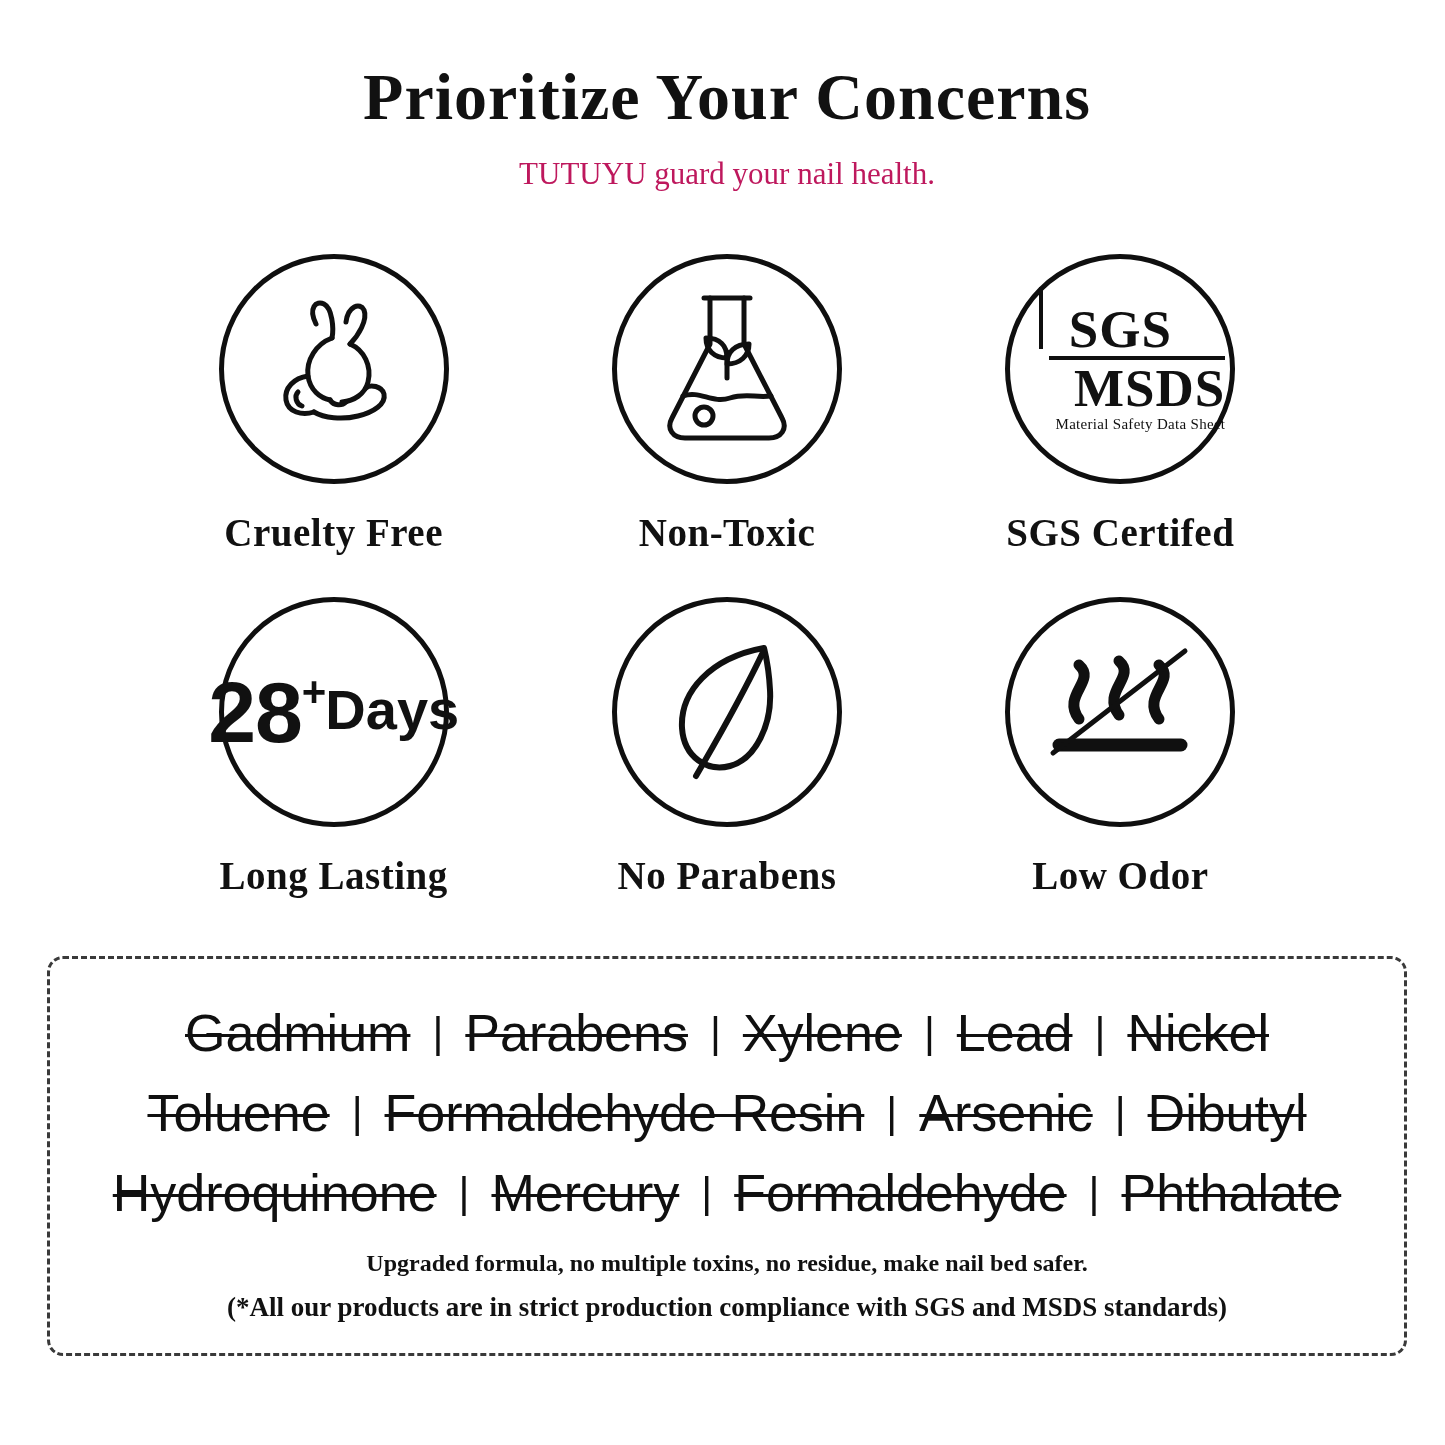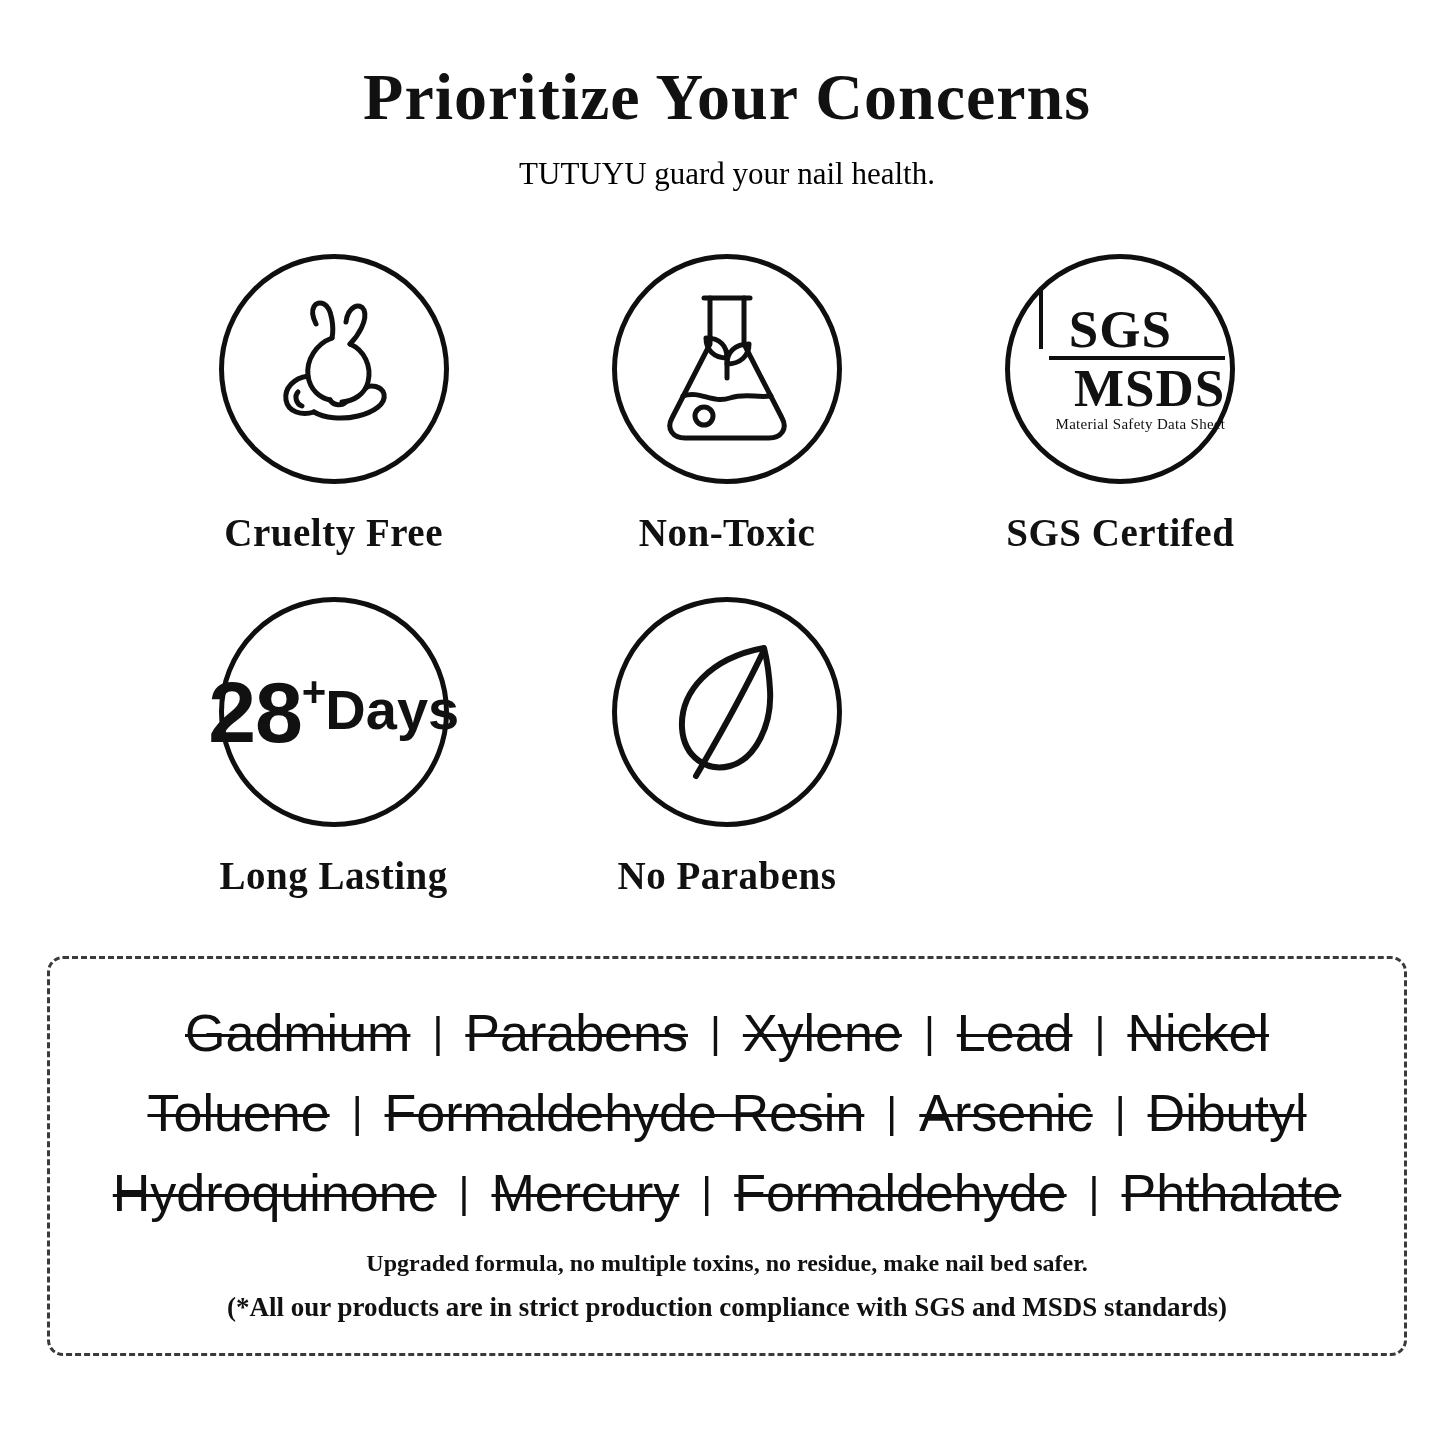--- a/index.html
+++ b/index.html
@@ -31,21 +31,21 @@
     letter-spacing: 1px;
     text-align: center;
     margin: 16px 0 0 0;
     line-height: 1.1;
   }
   .subtitle {
     font-family: "Liberation Serif", serif;
     font-size: 31px;
     text-align: center;
     margin: 22px 0 0 0;
-    color: #000000;
+    color: #be185d;
   }
 
   .features {
     width: 1180px;
     margin-top: 62px;
     display: grid;
     grid-template-columns: repeat(3, 1fr);
     grid-row-gap: 42px;
     justify-items: center;
   }
@@ -281,20 +281,32 @@
     <div class="feature">
       <div class="icon-circle">
         <svg width="150" height="160" viewBox="0 0 150 160" fill="none" stroke="#101010" stroke-width="6" stroke-linecap="round" stroke-linejoin="round">
           <path d="M112 16 C58 26, 28 60, 30 96 C32 126, 56 140, 78 134 C104 127, 120 92, 118 58 C117 38, 114 24, 112 16Z"></path>
           <path d="M112 18 C96 52, 72 96, 44 144"></path>
         </svg>
       </div>
       <div class="feature-label">No Parabens</div>
     </div>
 
+    <div class="feature">
+      <div class="icon-circle">
+        <svg width="170" height="150" viewBox="0 0 170 150" fill="none" stroke="#101010" stroke-linecap="round" stroke-linejoin="round">
+          <path d="M44 28 C62 44, 26 58, 44 82" stroke-width="11"></path>
+          <path d="M84 24 C102 40, 66 54, 84 78" stroke-width="11"></path>
+          <path d="M124 28 C142 44, 106 58, 124 82" stroke-width="11"></path>
+          <path d="M24 108 L146 108" stroke-width="13"></path>
+          <path d="M18 116 L150 14" stroke-width="5"></path>
+        </svg>
+      </div>
+      <div class="feature-label">Low Odor</div>
+    </div>
 
   </div>
 
   <div class="panel">
 
     <div class="chem-row">
       <span class="chem">Gadmium</span>
       <span class="sep">|</span>
       <span class="chem">Parabens</span>
       <span class="sep">|</span>

